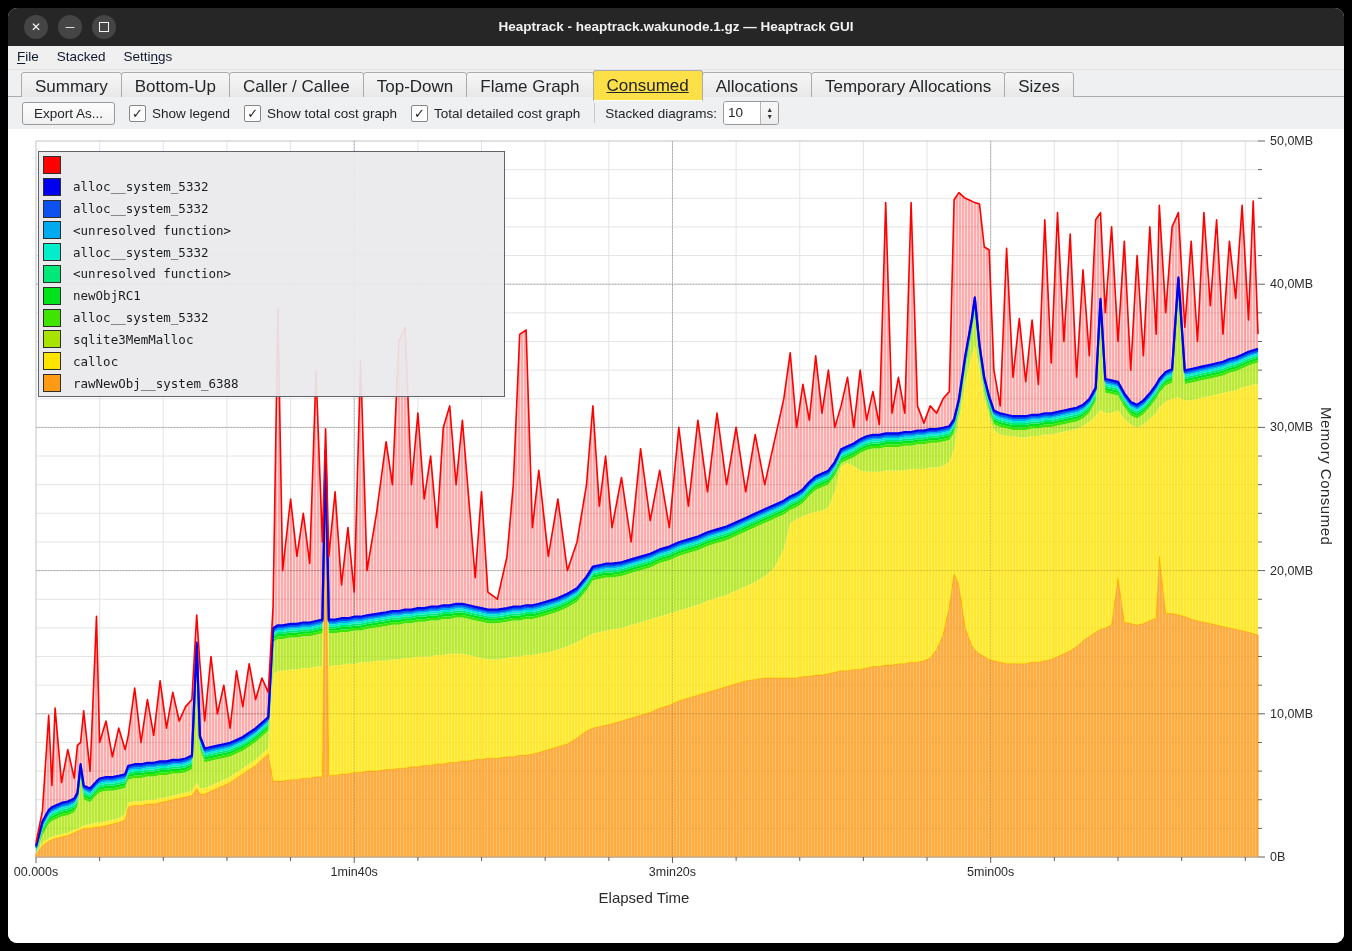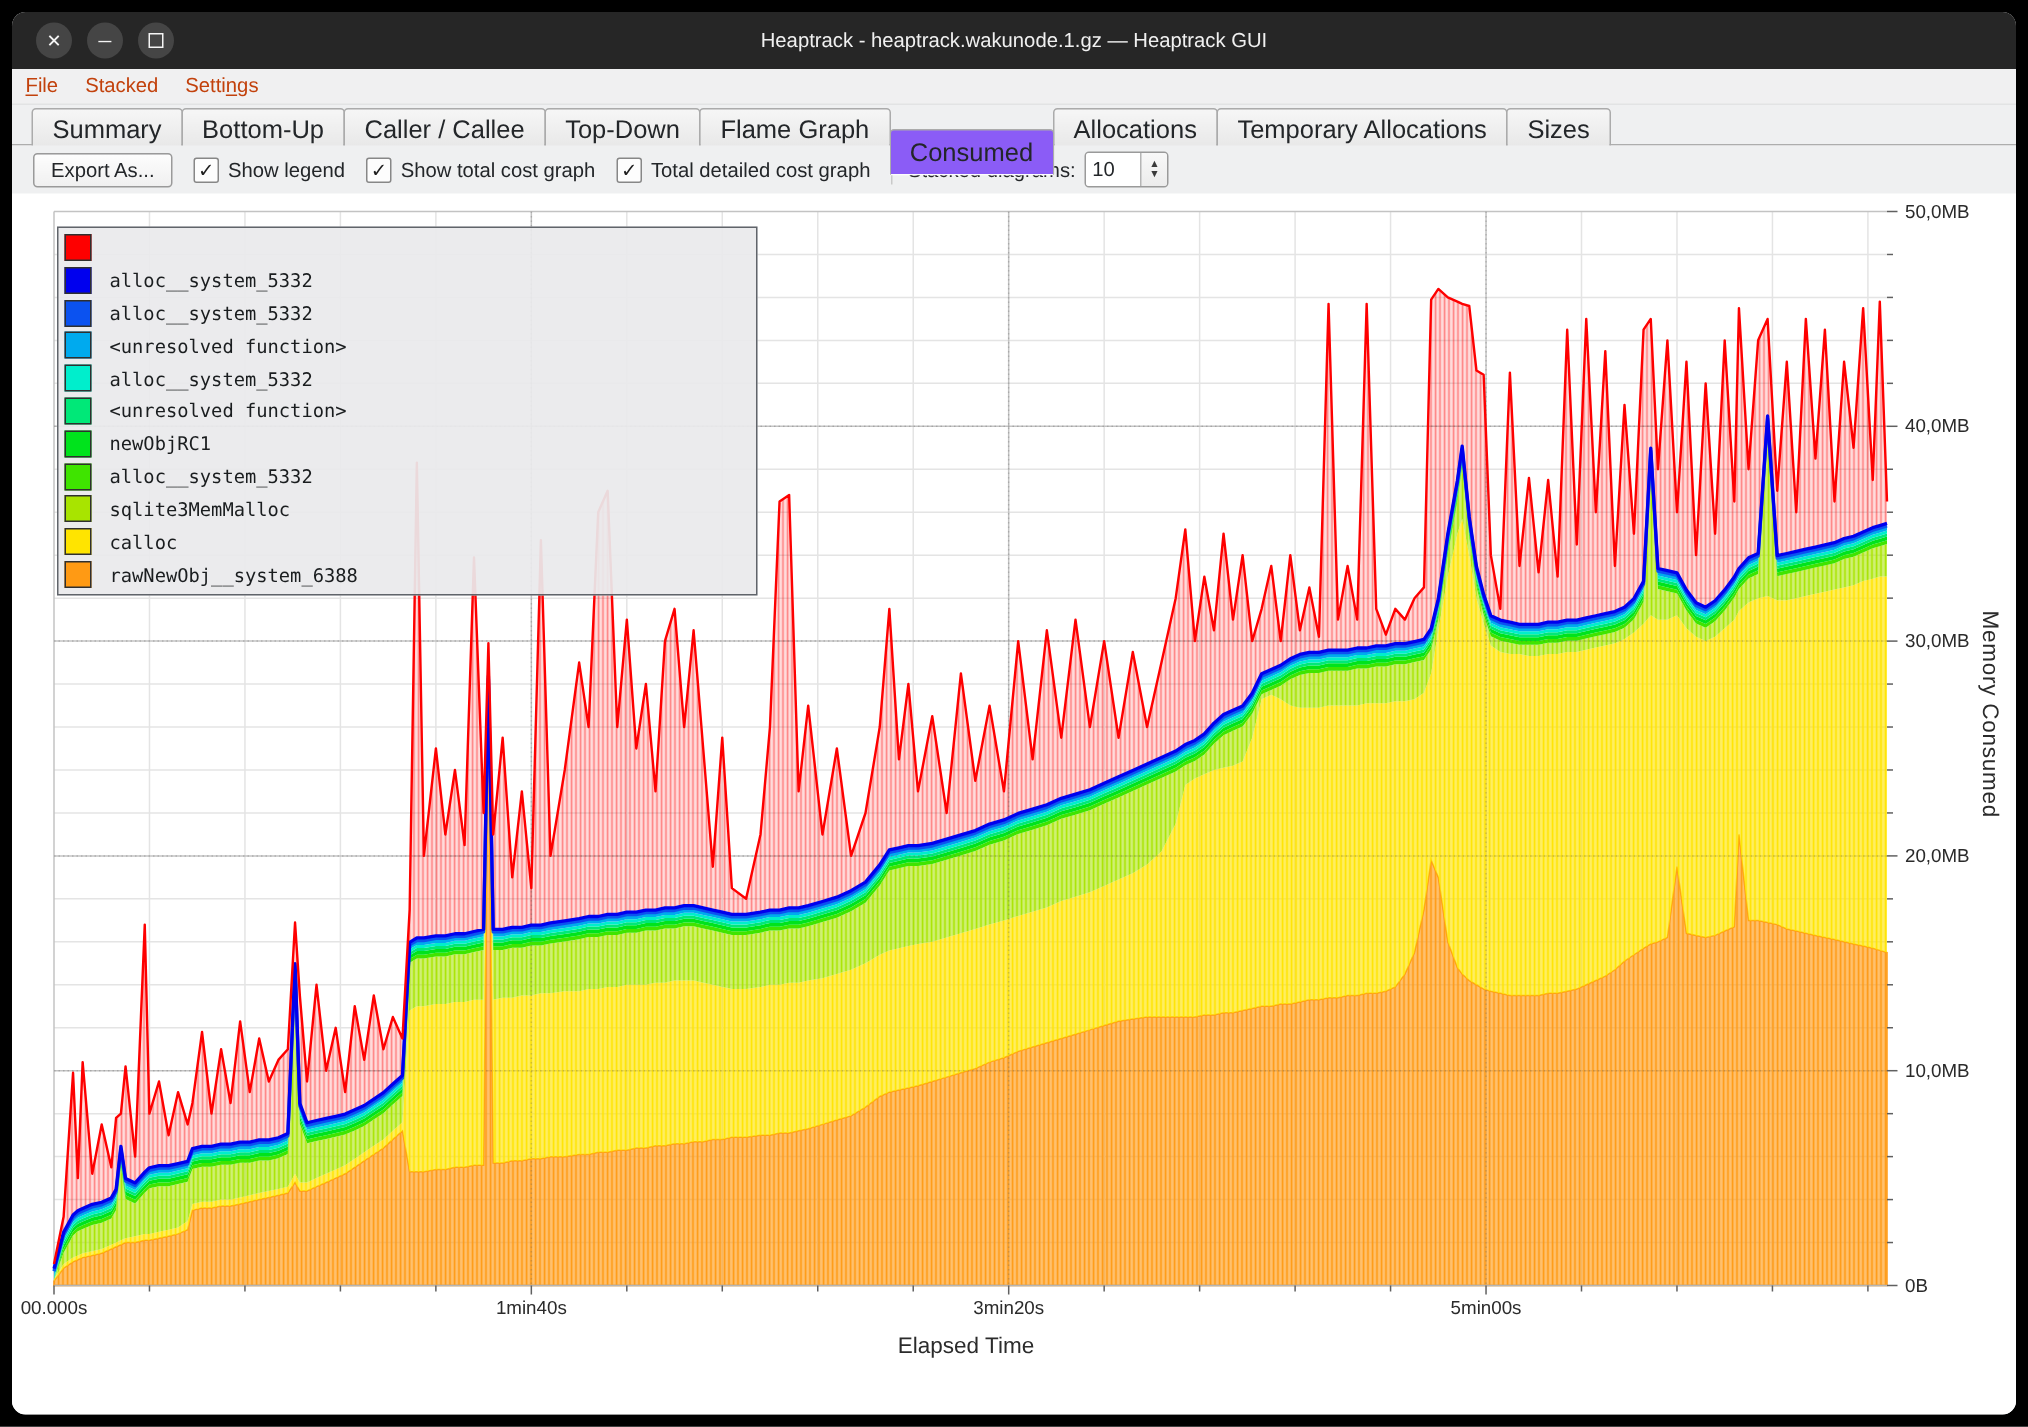--- a/index.html
+++ b/index.html
@@ -5,33 +5,33 @@
   html,body{margin:0;padding:0;width:1352px;height:951px;background:#000;overflow:hidden;
     font-family:"Liberation Sans","DejaVu Sans",sans-serif;}
   .window{position:absolute;left:8px;top:8px;width:1336px;height:935px;background:#eff0f1;
     border-radius:9px;overflow:hidden;}
   
   .titlebar{position:absolute;left:0;top:0;width:100%;height:38px;background:#262626;}
   .winbtn{position:absolute;top:7px;width:24px;height:24px;border-radius:50%;background:#454545;
     color:#f5f5f5;text-align:center;line-height:24px;font-size:12px;cursor:default;}
   .winbtn .sq{display:inline-block;width:8px;height:8px;border:1.4px solid #f5f5f5;margin-top:7px;}
   .wtitle{position:absolute;left:0;right:0;top:0;height:25px;line-height:38px;text-align:center;
-    color:#f0f0f0;font-weight:normal;font-size:13.5px;}
+    color:#f0f0f0;font-weight:bold;font-size:13.5px;}
   
   .menubar{position:absolute;left:0;top:38px;width:100%;height:23px;background:#f0f0f1;
     border-bottom:1px solid #e2e3e4;}
-  .menuitem{display:inline-block;padding:3px 9px;font-size:13.5px;color:#c2410c;}
+  .menuitem{display:inline-block;padding:3px 9px;font-size:13.5px;color:#0f172a;}
   .menuitem u{text-decoration:underline;text-underline-offset:2px;}
   
   .tabbar{position:absolute;left:0;top:62px;width:100%;height:27px;padding-left:13px;
     border-bottom:1px solid #adadad;box-sizing:border-box;background:#eff0f1;}
   .tab{display:inline-block;position:relative;margin-right:-1px;padding:4px 13px 4px 13px;
     font-size:17px;color:#232629;background:linear-gradient(#f6f6f6,#e6e6e6);
     border:1px solid #ababab;border-radius:3px 3px 0 0;top:1px;}
-  .tab.active{background:#8b5cf6;border-bottom:1px solid #fdfdfd;padding-top:5px;top:16px;z-index:2;}
+  .tab.active{background:#fde047;border-bottom:1px solid #fdfdfd;padding-top:5px;top:0;z-index:2;text-decoration:underline;}
   
   .toolbar{position:absolute;left:0;top:89px;width:100%;height:32px;background:#eff0f1;
     display:flex;align-items:center;gap:10px;padding-left:14px;box-sizing:border-box;font-size:13.5px;color:#232629;}
   .btn{padding:3px 11px;border:1px solid #9a9a9a;border-radius:3px;
     background:linear-gradient(#fdfdfd,#f0f0f0);font-size:13.5px;color:#232629;}
   .cbwrap{display:flex;align-items:center;gap:6px;margin-left:4px;}
   .cb{width:15px;height:15px;border:1px solid #878787;border-radius:2px;background:#fdfdfd;
     display:inline-flex;align-items:center;justify-content:center;font-size:13px;color:#1d1d1d;font-weight:600;}
   .cb .mark{visibility:hidden;line-height:1;}
   .cb.on .mark{visibility:visible;}

